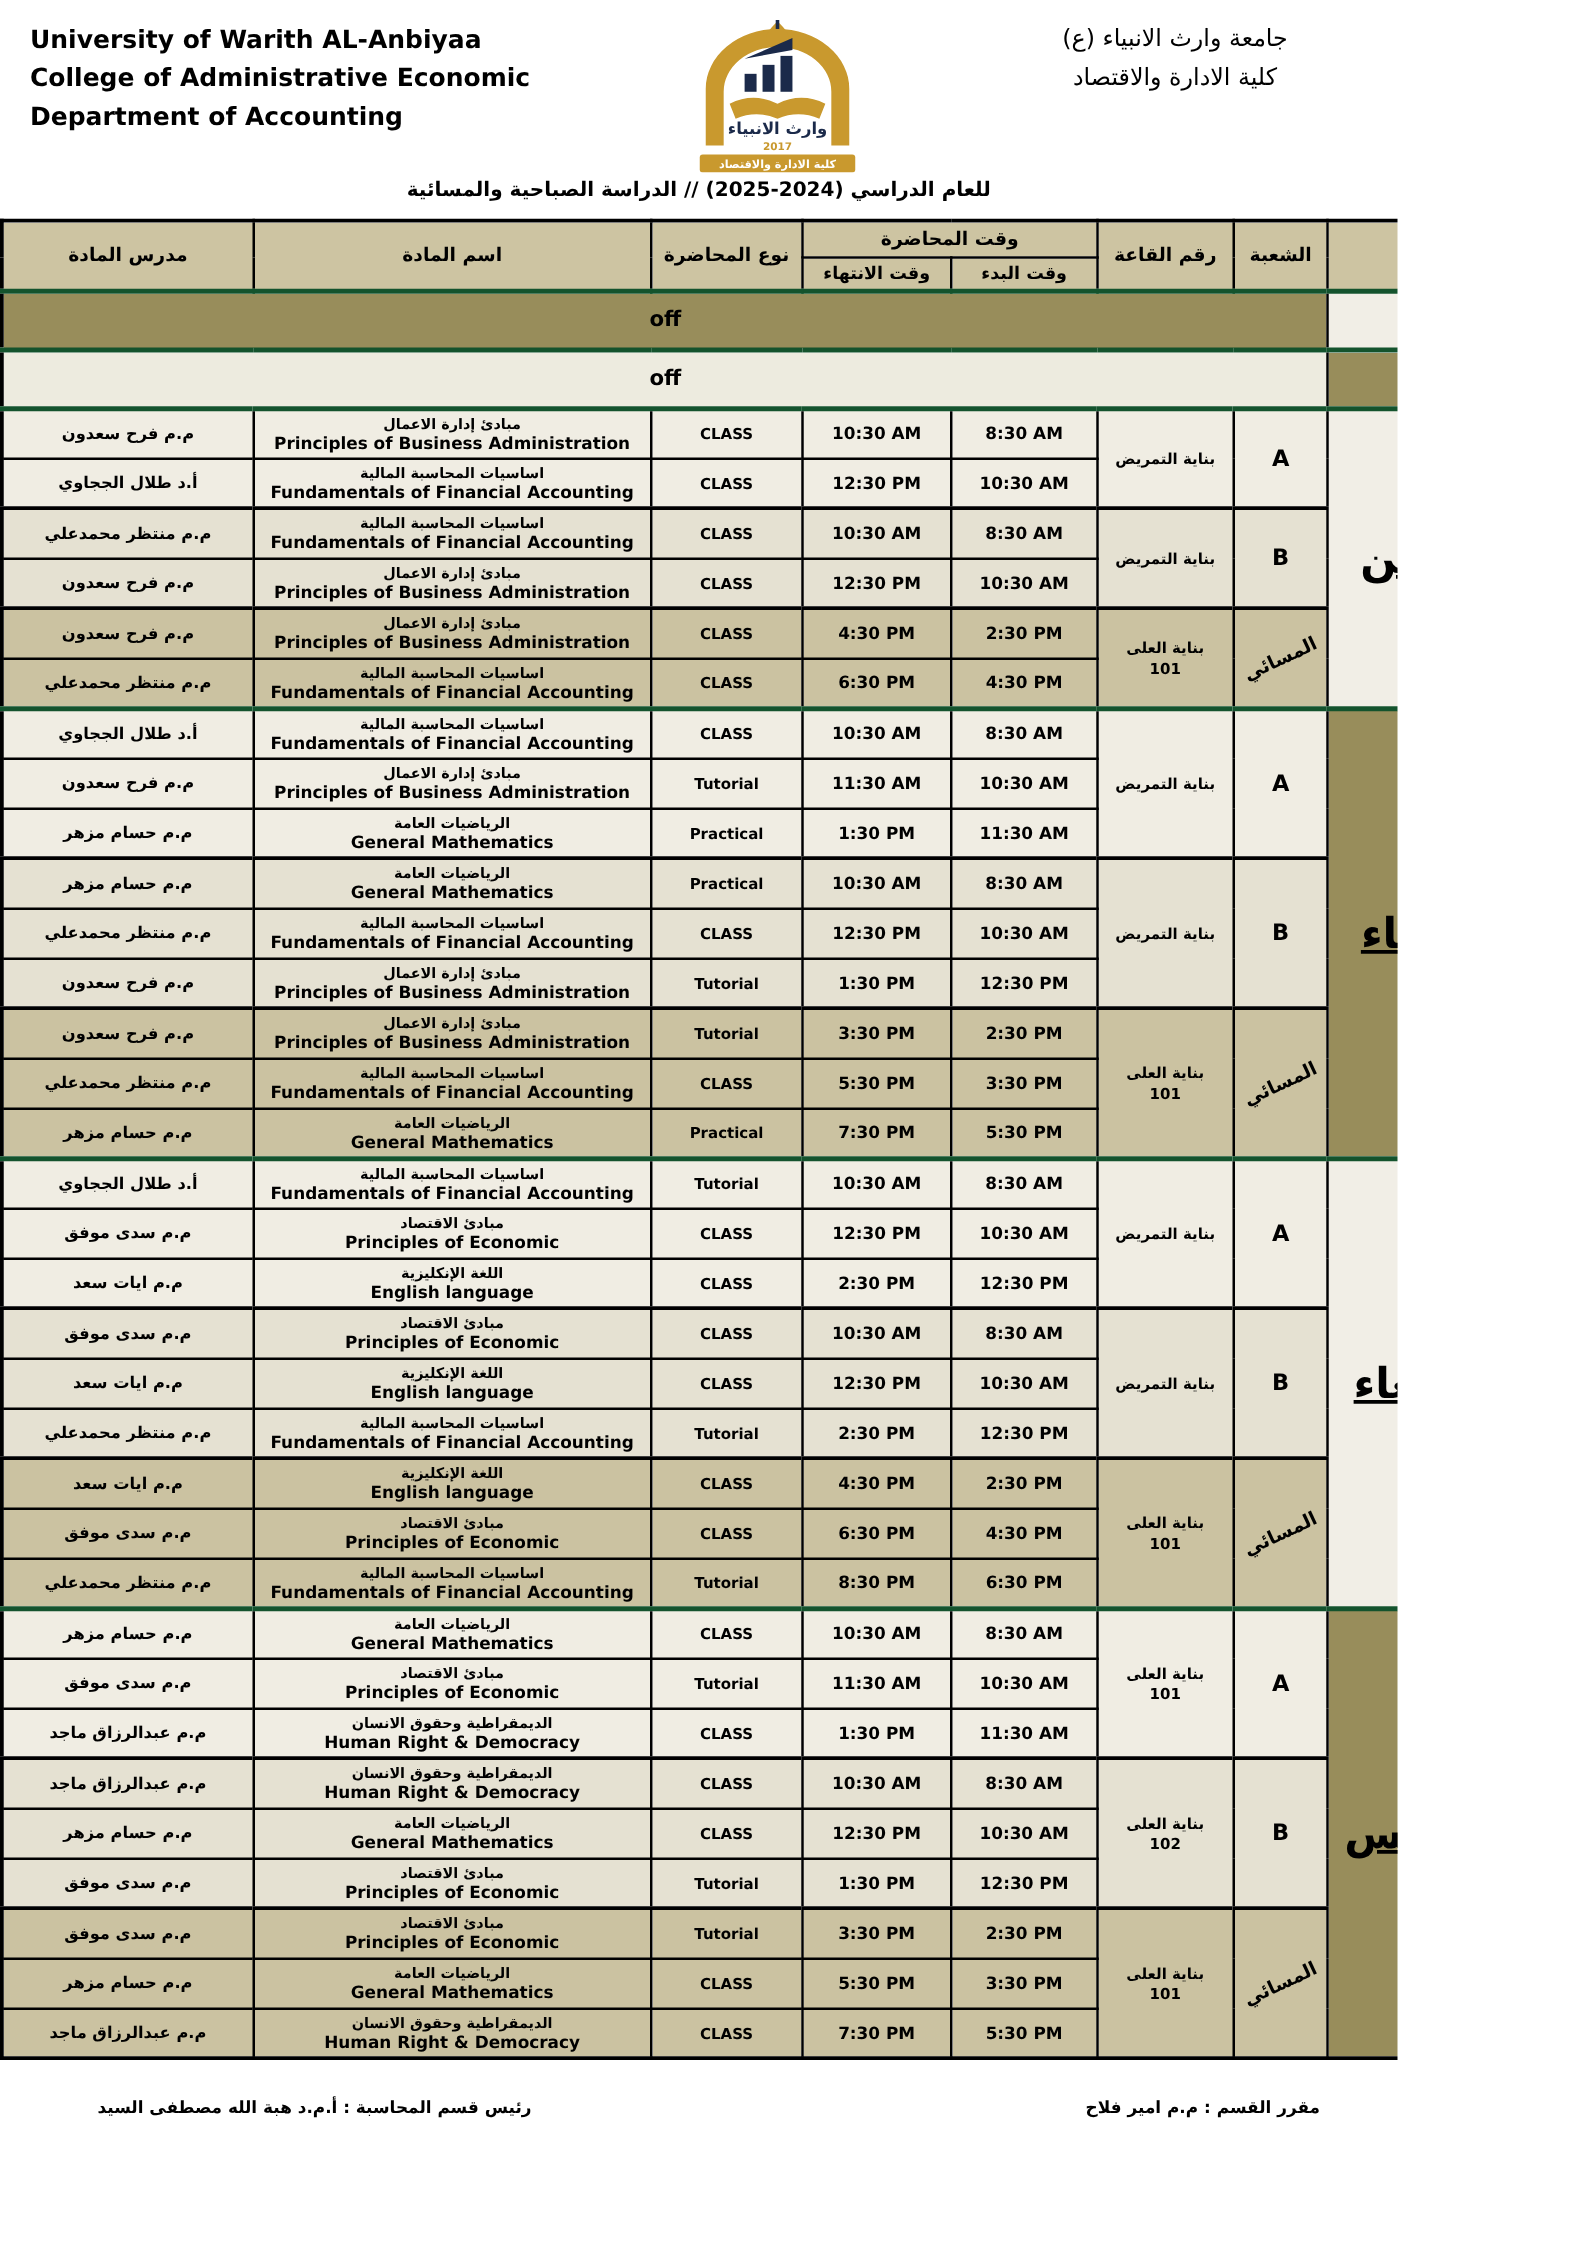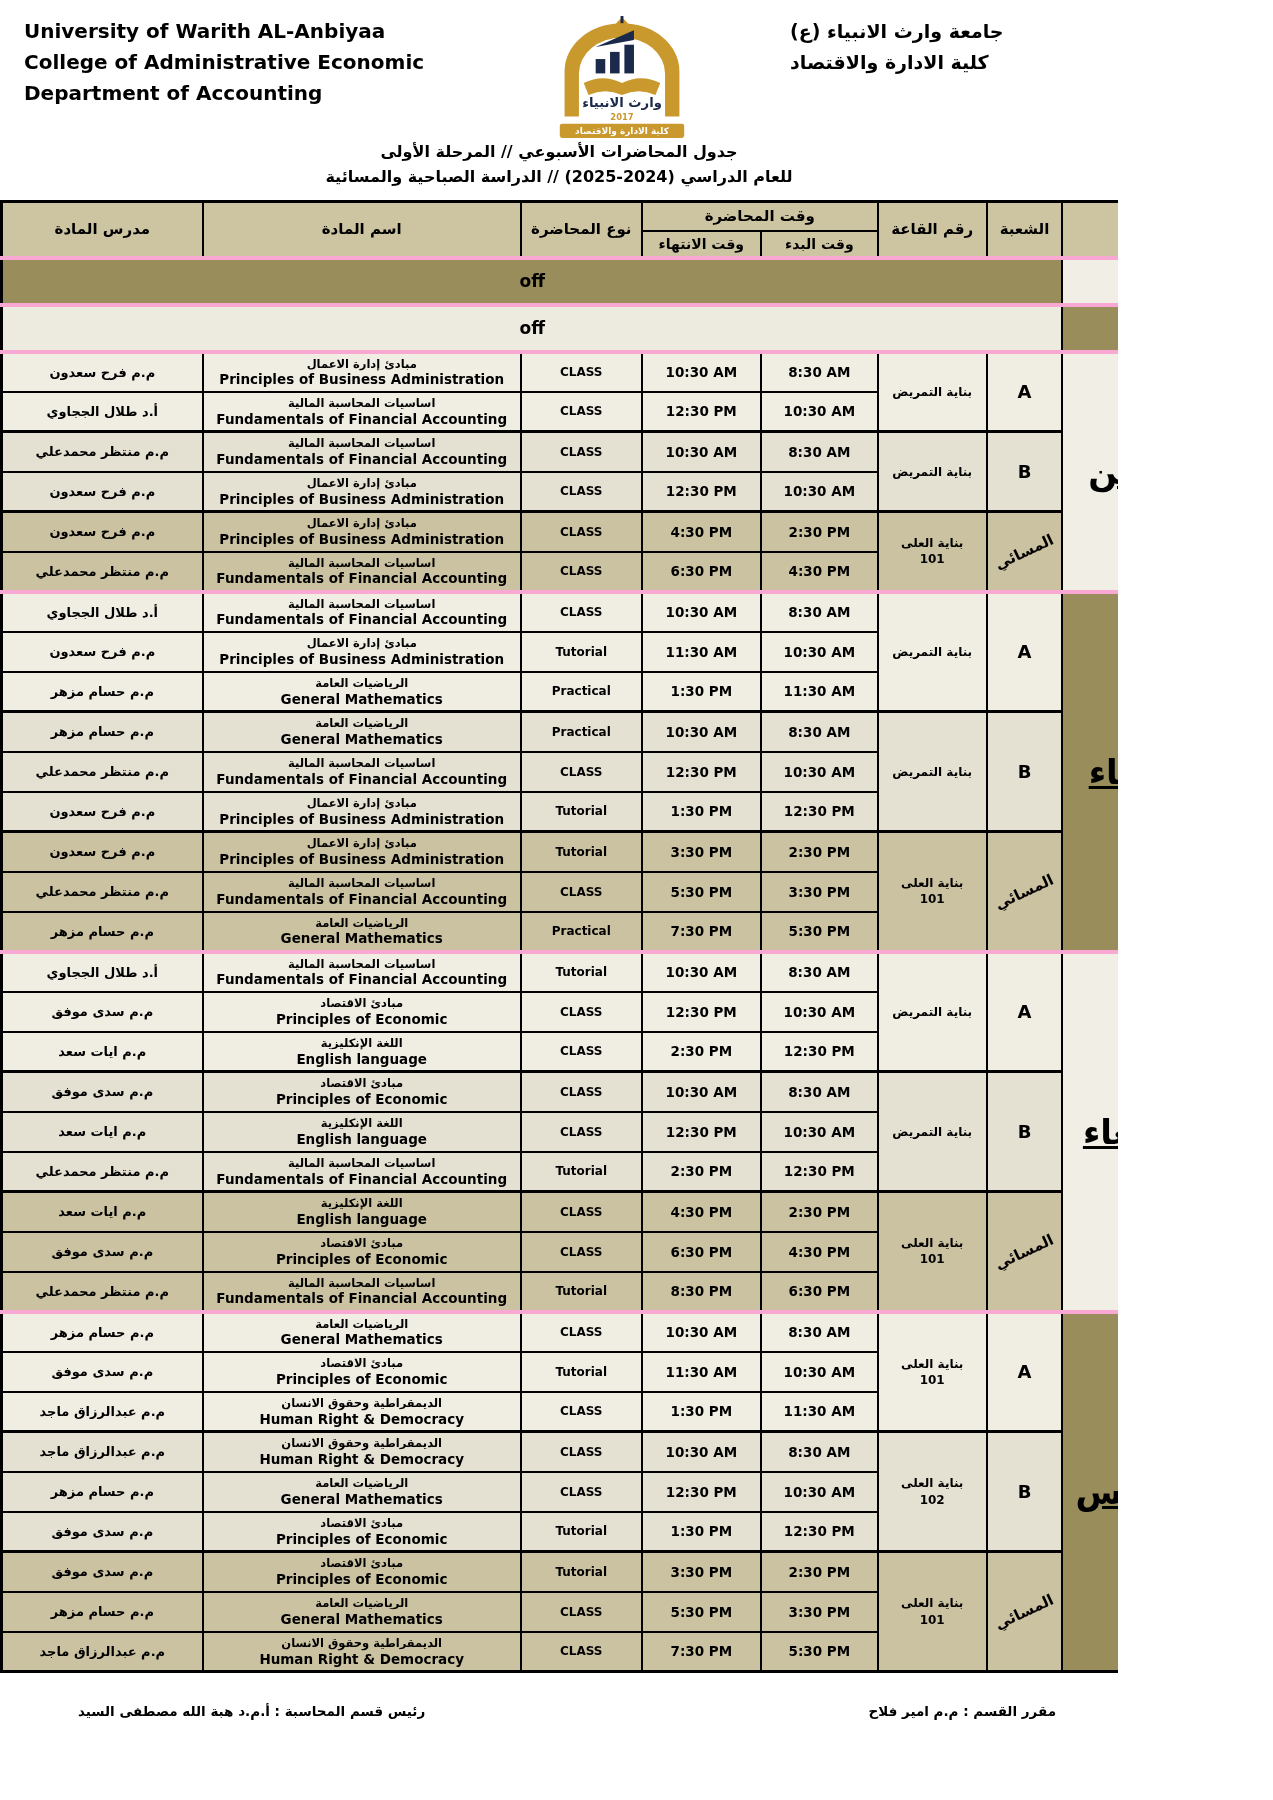--- a/index.html
+++ b/index.html
@@ -3,34 +3,34 @@
 <meta charset="utf-8">
 <style>
   html,body{margin:0;padding:0;background:#ffffff;}
   body{font-family:"DejaVu Sans",sans-serif;color:#000;}
   .page{width:1118px;height:1800px;background:#fff;position:relative;overflow:hidden;}
 
   
   .top{display:flex;justify-content:space-between;align-items:flex-start;padding:16px 28px 0 24px;}
   .en-block{font-weight:bold;font-size:20px;line-height:1.55;width:430px;}
   .logo-wrap{width:190px;display:flex;justify-content:center;}
-  .ar-block{direction:rtl;text-align:left;font-weight:bold;font-size:19px;line-height:1.65;width:300px;}
+  .ar-block{direction:rtl;text-align:center;font-weight:normal;font-size:19px;line-height:1.65;width:300px;}
 
   
   .titles{direction:rtl;text-align:center;font-weight:bold;font-size:16px;line-height:1.55;margin-top:2px;}
 
   
   table.tt{border-collapse:collapse;margin:10px auto 0;table-layout:fixed;direction:rtl;width:1224px;border:3px solid #000;}
   .tt th,.tt td{border:2px solid #000;padding:0;text-align:center;vertical-align:middle;overflow:hidden;}
   .tt th{background:#cdc4a2;font-weight:bold;}
   tr.h1row th{height:27px;font-size:15px;}
   tr.h2row th{height:24px;font-size:14px;}
   tr.off-row{height:47px;}
   tr.data-row{height:40px;}
-  tr.day-start>td{border-top:4px solid #f9a8d4;}
+  tr.day-start>td{border-top:4px solid #14532d;}
   tr.grp-start>td{border-top:3px solid #000;}
 
   .off-cell{font-size:17px;font-weight:bold;direction:ltr;}
   .off-olive{background:#988d5b;}
   .off-light{background:#edebdf;}
   .shade-light{background:#f1eee6;}
   .shade-olive{background:#988d5b;}
   .day-cell{font-weight:bold;text-decoration:underline;}
   .day-small{font-size:14px;}
   .day-big{font-size:34px;}
@@ -80,21 +80,20 @@
       </svg>
     </div>
 
     <div class="ar-block">
       <div>جامعة وارث الانبياء (ع)</div>
       <div>كلية الادارة والاقتصاد</div>
     </div>
   </div>
 
   <div class="titles">
-    <div>جدول المحاضرات الأسبوعي // المرحلة الأولى</div>
     <div>للعام الدراسي (2024-2025) // الدراسة الصباحية والمسائية</div>
   </div>
 
   <table class="tt">
     <colgroup>
       <col style="width:156px">
         <col style="width:74px">
         <col style="width:106px">
         <col style="width:114px">
       <col style="width:116px">

